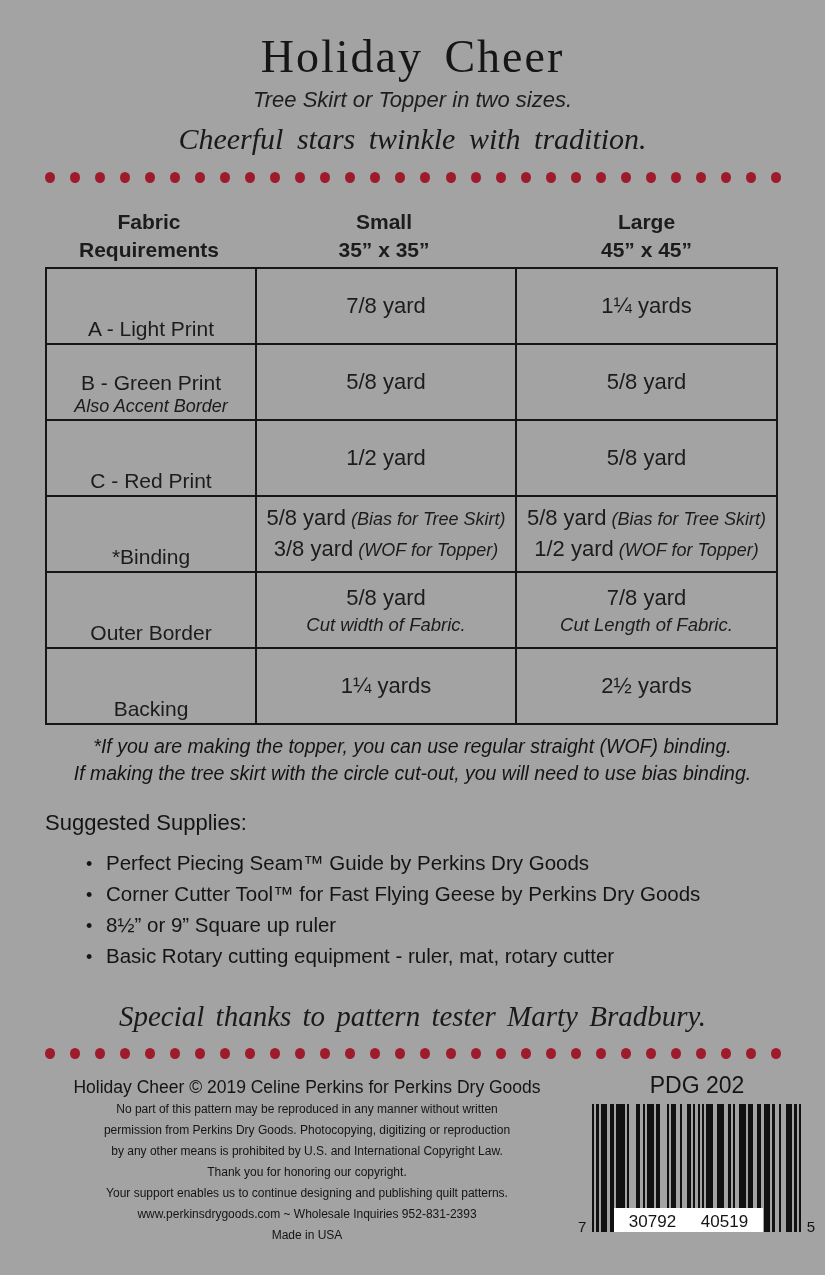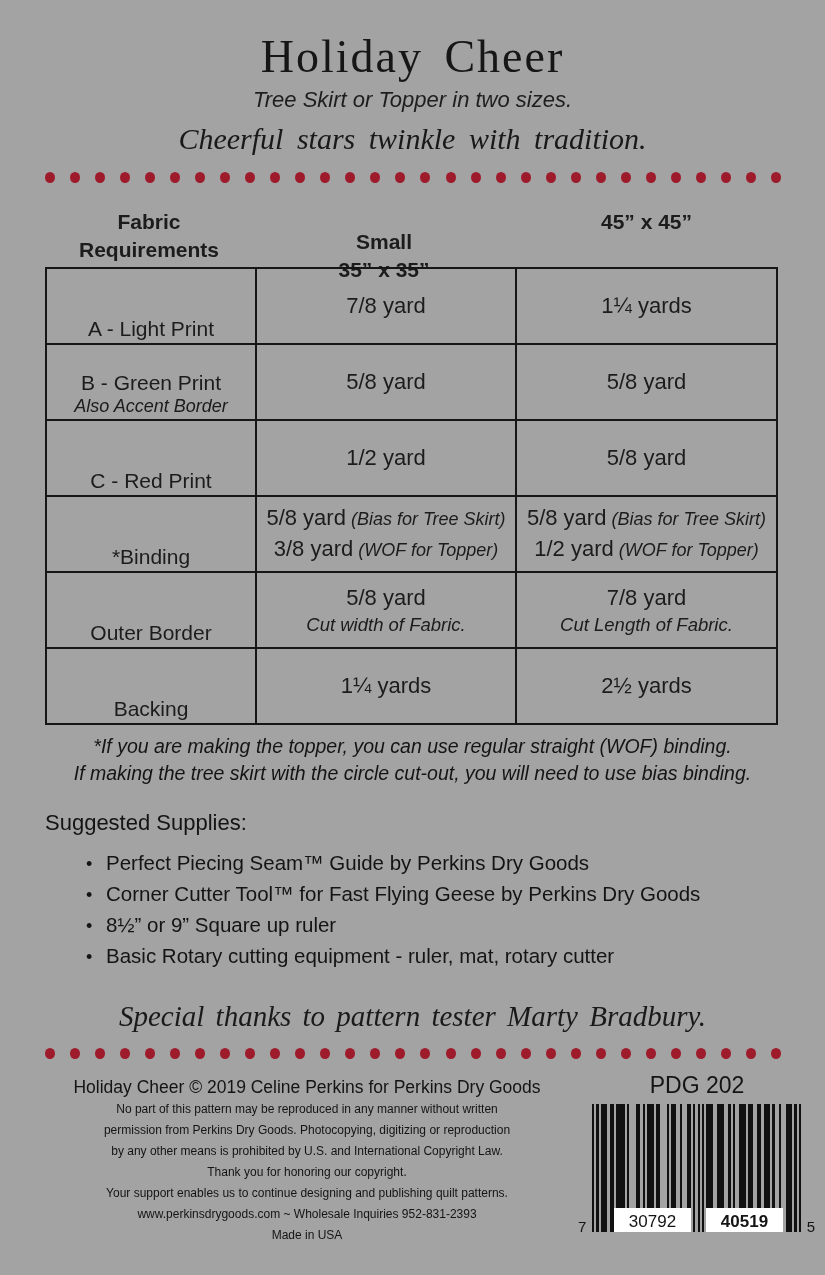--- a/index.html
+++ b/index.html
@@ -29,21 +29,21 @@
     display:flex;justify-content:space-between;align-items:center;
   }
   .dots-top{top:172px;}
   .dots-bottom{top:1048px;}
   .dot{width:10px;height:11px;border-radius:50%;}
   
   .thead{
     position:absolute;top:208px;left:45px;width:733px;display:flex;
     font-weight:bold;font-size:21px;line-height:28px;text-align:center;
   }
-  .thead .c1{width:208px;} .thead .c2{width:262px;margin-top:20px;} .thead .c3{width:263px;}
+  .thead .c1{width:208px;} .thead .c2{width:262px;} .thead .c3{width:263px;}
   
   .ftable{
     position:absolute;top:267px;left:45px;width:729px;height:454px;
     border:2px solid #161616;display:flex;flex-direction:column;
   }
   .t-row{display:flex;flex:1;border-top:2px solid #161616;}
   .t-row:first-child{border-top:none;}
   .t-cell{
     display:flex;flex-direction:column;justify-content:center;align-items:center;
     text-align:center;border-left:2px solid #161616;padding:2px 4px;box-sizing:border-box;
@@ -147,20 +147,21 @@
   <div class="thead">
     <div class="c1">
       <div>Fabric</div>
       <div>Requirements</div>
     </div>
     <div class="c2">
       <div>Small</div>
       <div>35” x 35”</div>
     </div>
     <div class="c3">
+      <div>Large</div>
       <div>45” x 45”</div>
     </div>
   </div>
 
   <div class="ftable" id="table-body">
       <div class="t-row">
         <div class="t-cell cn">
           <div class="cell-name">A - Light Print</div>
         </div>
         <div class="t-cell cs">
@@ -356,18 +357,18 @@
         <div class="bar" style="left: 176px;"></div>
         <div class="bar" style="left: 180.4px;"></div>
         <div class="bar" style="left: 187px;"></div>
         <div class="bar" style="left: 193.6px;"></div>
         <div class="bar" style="left: 195.8px;"></div>
         <div class="bar" style="left: 198px;"></div>
         <div class="bar" style="left: 202.4px;"></div>
         <div class="bar" style="left: 206.8px;"></div>
       </div>
     <div class="bc-label" id="bc-zone1" style="left: 22px; width: 77px;">30792</div>
-    <div class="bc-label" id="bc-zone2" style="left: 114px; width: 77px; font-weight: bold;">40519</div>
+    <div class="bc-label" id="bc-zone2" style="left: 94px; width: 77px;">40519</div>
     <div class="bc-out bc-out-left">7</div>
     <div class="bc-out bc-out-right">5</div>
   </div>
 
 </div>
 
 </body></html>

